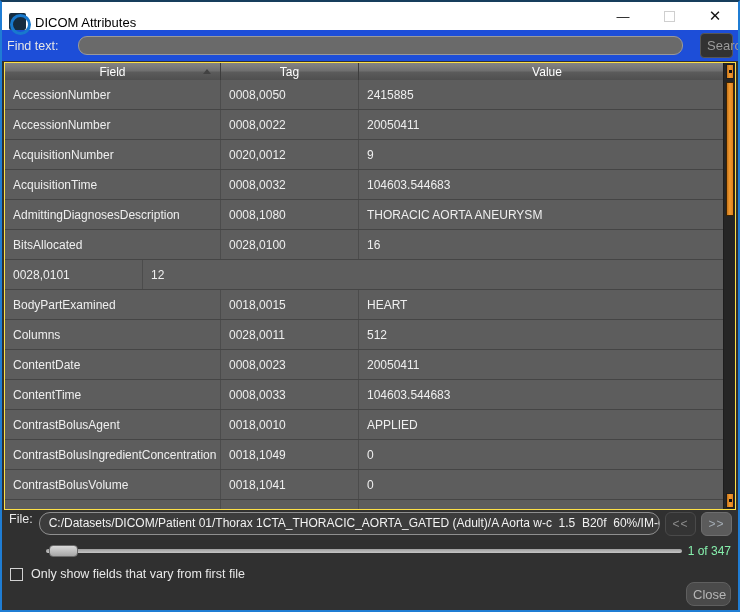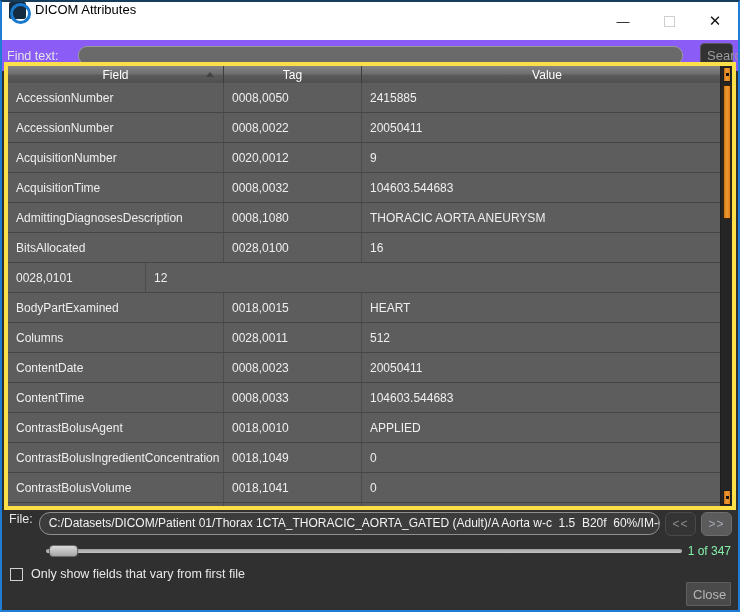--- a/index.html
+++ b/index.html
@@ -4,41 +4,41 @@
 <style>
   html,body { margin:0; padding:0; background:#222; }
   * { box-sizing:border-box; }
   .window {
     position:relative; width:740px; height:612px;
     border:2px solid #1f7dd4; border-top-color:#173d5c;
     background:#303030; overflow:hidden;
     font-family:"Liberation Sans", sans-serif;
   }
   
-  .titlebar { height:38px; background:#ffffff; display:flex; align-items:flex-start; padding-left:7px; }
+  .titlebar { height:28px; background:#ffffff; display:flex; align-items:flex-end; padding-left:7px; }
   .app-icon { width:17px; height:17px; background:#152c40; border-radius:2px; position:relative; flex:0 0 auto; }
   .app-icon::after { content:""; position:absolute; left:1px; top:1px; width:15px; height:15px;
     border:3px solid #1879cd; border-radius:50%; }
   .title { color:#000; font-size:13px; margin-left:9px; white-space:nowrap; }
   .win-controls { margin-left:auto; display:flex; height:100%; }
   .wc { width:46px; height:100%; display:flex; align-items:center; justify-content:center; cursor:default; }
   .wc-min { color:#111; font-size:13px; }
   .max-box { width:11px; height:11px; border:1px solid #cfcfcf; }
   .wc-close { color:#111; font-size:15px; }
   
-  .find-row { height:31px; background:#8b5cf6; display:flex; align-items:center; padding:0 5px;gap:12px; }
+  .find-row { height:31px; background:#1d4ed8; display:flex; align-items:center; padding:0 5px;gap:12px; }
   .find-label { color:#e6e6e6; font-size:12.5px; white-space:nowrap; }
   .find-input { flex:1; height:19px; margin:0 5px 0 8px; background:#6a6a6a;
     border:1px solid #9a9a9a; border-radius:9px; outline:none; color:#fff;
     padding:0 8px; font:12px "Liberation Sans", sans-serif; }
   .search-btn { width:33px; height:25px; background:#323232; border:1px solid #565656;
     border-radius:4px; color:#9b9b9b; font:13px "Liberation Sans", sans-serif; }
   
   .table-wrap { position:absolute; left:2px; right:2px; top:60px; height:448px;
-    background:#0369a1; border:4px solid #fde047; overflow:hidden; }
+    background:#0369a1; border:1px solid #fde047; overflow:hidden; }
   .thead { display:flex; height:17px;
     background:linear-gradient(#848484,#6f6f6f 45%,#5b5b5b 55%,#4f4f4f); }
   .th { color:#ffffff; font-size:12px; display:flex; align-items:center; justify-content:center;
     border-right:1px solid #3d3d3d; position:relative; }
   .th-field { width:216px; } .th-tag { width:138px; } .th-value { flex:1; border-right:none; }
   .sort-arrow { position:absolute; right:9px; top:6px; width:0; height:0;
     border-left:4px solid transparent; border-right:4px solid transparent;
     border-bottom:5px solid #424242; }
   .tr { display:flex; height:30px; background:#5d5d5d; border-bottom:1px solid #454545; }
   .td { display:flex; align-items:center; padding-left:8px; color:#efefef; font-size:12px;
@@ -73,21 +73,21 @@
     background:linear-gradient(#9d9d9d,#c6c6c6); border-radius:2px; }
   .slider-handle { position:absolute; left:3px; top:1px; width:29px; height:12px;
     background:linear-gradient(#dadada,#a6a6a6); border:1px solid #6a6a6a; border-radius:4px; }
   .pos-label { color:#86efac; font-size:12px; margin-left:6px; white-space:nowrap; }
   
   .check-row { position:absolute; top:565px; left:8px; display:flex; align-items:center; }
   .checkbox { width:13px; height:13px; border:1px solid #d2d2d2; background:#2d2d2d; margin-right:8px; flex:0 0 auto; }
   .check-label { color:#e8e8e8; font-size:12.5px; }
   
   .close-btn { position:absolute; right:7px; bottom:4px; width:45px; height:24px;
-    background:#4a4a4a; border:1px solid #5f5f5f; border-radius:1px;
+    background:#4a4a4a; border:1px solid #5f5f5f; border-radius:8px;
     color:#b6b6b6; font:13px "Liberation Sans", sans-serif; }
 </style>
 </head>
 <body>
 
 <div class="window">
 
   <div class="titlebar">
     <span class="app-icon"></span>
     <span class="title">DICOM Attributes</span>

